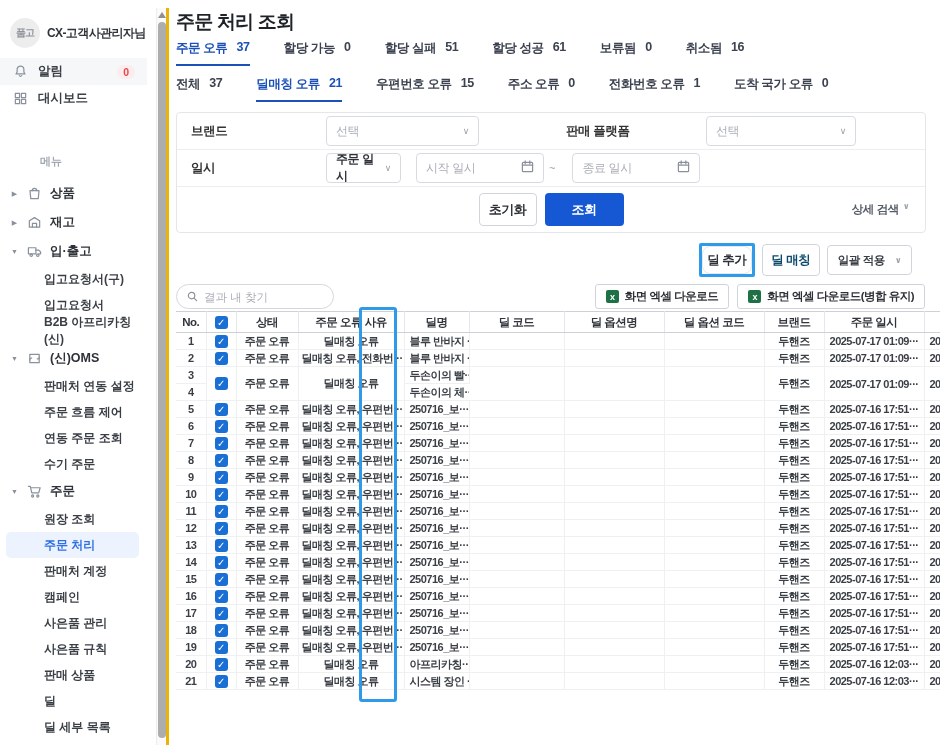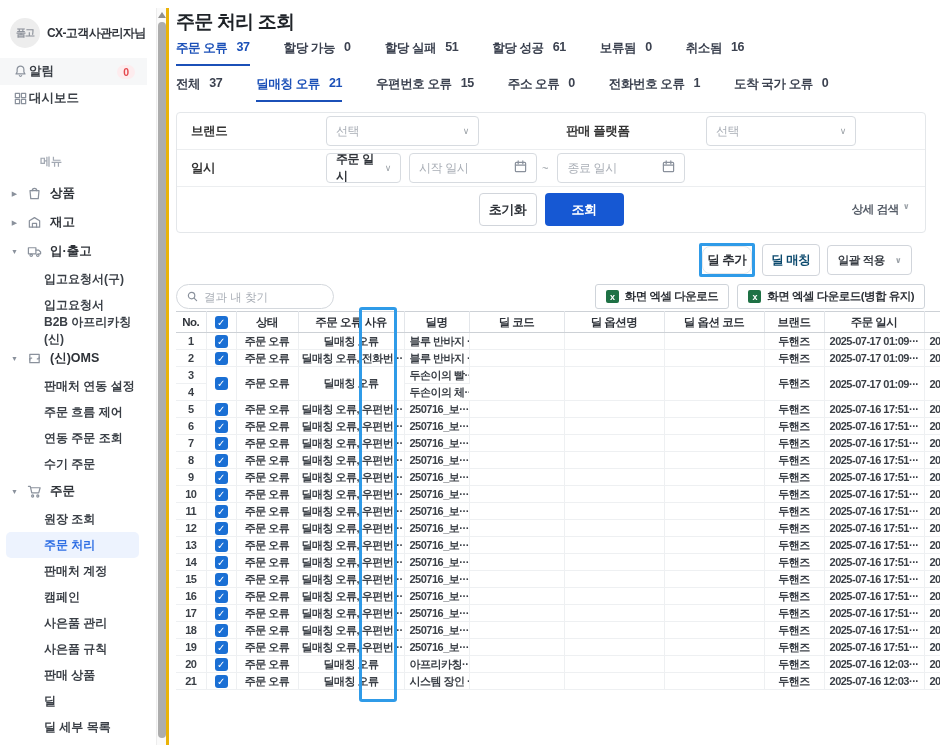--- a/index.html
+++ b/index.html
@@ -11,21 +11,21 @@
 
   
   .sidebar{position:absolute;left:0;top:8px;width:169px;height:745px;border-right:3px solid #eab308;background:#fff}
   .sb-scroll{position:absolute;top:0;right:0;width:10px;height:745px;background:#fafafa;border-left:1px solid #ededed}
   .sb-arrow{width:0;height:0;border-left:4px solid transparent;border-right:4px solid transparent;border-bottom:6px solid #8f8f8f;margin:4px auto 4px}
   .sb-thumb{width:8px;margin:0 auto;height:716px;background:#adadad;border-radius:4px}
   .sb-inner{position:absolute;left:0;top:0;width:147px;height:745px;overflow:hidden}
   .sb-head{display:flex;align-items:center;gap:7px;padding:10px 8px 10px 10px;height:50px}
   .logo{width:30px;height:30px;border-radius:50%;background:#ededed;color:#8d929b;font-size:10px;font-weight:700;display:flex;align-items:center;justify-content:center;flex:none;letter-spacing:-1px}
   .sb-user{font-size:12px;font-weight:700;color:#30343b;letter-spacing:-0.6px;flex:1;white-space:nowrap}
-  .sb-item{display:flex;align-items:center;height:27px;padding:0 12px;font-size:12.5px;font-weight:700;color:#3a3f46}
+  .sb-item{display:flex;align-items:center;gap:9px;height:27px;padding:0 12px;font-size:12.5px;font-weight:700;color:#3a3f46}
   .sb-item.notif{background:#f6f7f8}
   .badge{margin-left:auto;background:#fdecee;color:var(--badge);font-size:10.5px;font-weight:700;padding:1px 6px;border-radius:9px}
   .menu-label{font-size:11px;color:#a3a9b3;margin:42px 0 10px 40px;font-weight:600}
   .m-parent{display:flex;align-items:center;height:29px;padding:0 10px;gap:7px;font-size:12.5px;font-weight:700;color:#2e3238}
   .m-arrow{font-size:7px;color:#8a919c;width:9px;text-align:center}
   .m-icon{width:17px;height:17px;display:flex;align-items:center;justify-content:center}
   .m-icon svg{display:block;stroke:#868d98;fill:none;stroke-width:1.3}
   .m-child{height:26px;display:flex;align-items:center;padding-left:44px;font-size:12px;font-weight:600;color:#3a3f46}
   .m-child.sel{background:#edf3fe;color:var(--sel);font-weight:700;border-radius:5px;margin:0 8px 0 6px;padding-left:38px}
 
@@ -37,21 +37,21 @@
   .tab{font-size:12.5px;font-weight:700;color:#3c4250;padding-bottom:7px;display:flex;gap:9px;letter-spacing:-0.4px}
   .tab.active{color:var(--tabactive);border-bottom:2.5px solid var(--tabactive)}
 
   .filter{position:absolute;left:18px;top:112px;width:750px;border:1px solid #e4e7ea;border-radius:4px;background:#fff}
   .f-row{display:flex;align-items:center;height:37px;border-bottom:1px solid #eceef0;padding:0 14px}
   .f-label{width:135px;font-size:12.5px;font-weight:700;color:#333;letter-spacing:-0.4px}
   .f-label.second{width:140px;margin-left:87px}
   .field{height:30px;border:1px solid #d7dbe0;border-radius:4px;display:flex;align-items:center;padding:0 9px;font-size:12px;background:#fff;letter-spacing:-0.4px}
   .field .ph{color:#a9aeb6}.field .val{color:#2e3238;font-weight:600}
   .chev{margin-left:auto;color:#9aa0a6;font-size:9px;padding-left:8px}
-  .w-sel{width:153px}.w-sel2{width:150px}.w-type{width:75px}.w-date{width:128px;margin-left:8px}
+  .w-sel{width:153px}.w-sel2{width:150px}.w-type{width:75px}.w-date{width:128px;margin-left:15px}
   .tilde{margin:0 5px;color:#9aa0a6;font-size:11px}
   .cal{margin-left:auto}
   .f-btns{height:45px;display:flex;align-items:center;justify-content:center;gap:8px;position:relative}
   .btn-reset{width:58px;height:33px;border:1px solid #d1d5db;background:#fff;border-radius:4px;font-weight:700;font-size:13px;color:#2e3238;letter-spacing:-0.5px}
   .btn-search{width:79px;height:33px;background:var(--primary);color:#fff;border:none;border-radius:4px;font-weight:700;font-size:13px;letter-spacing:-0.5px}
   .adv{position:absolute;right:16px;font-size:11.5px;color:#565d68;font-weight:600;display:flex;align-items:flex-start;gap:4px;letter-spacing:-0.4px}
 
   .action-row{position:absolute;top:243px;left:18px;width:736px;display:flex;justify-content:flex-end;align-items:center;gap:7px}
   .ann-wrap{border:3px solid var(--ann);border-radius:2px;background:#fff;padding:0}
   .btn-add{width:50px;height:28px;background:#fff;border:1px solid #e4e7ea;border-radius:8px;font-weight:700;font-size:12.5px;color:#2e3238;letter-spacing:-0.5px}
@@ -265,21 +265,21 @@
       <div class="field w-date">
         <span class="ph">시작 일시</span>
         <span class="cal">
           <svg class="icon" width="13" height="13" viewBox="0 0 14 14">
               <rect x="1.5" y="2.5" width="11" height="10" rx="1"></rect>
               <path d="M4.5 1v3M9.5 1v3M1.5 5.5h11"></path>
             </svg>
         </span>
       </div>
       <span class="tilde">~</span>
-      <div class="field w-date" style="margin-left:4px">
+      <div class="field w-date" style="margin-left:12px">
         <span class="ph">종료 일시</span>
         <span class="cal">
           <svg class="icon" width="13" height="13" viewBox="0 0 14 14">
               <rect x="1.5" y="2.5" width="11" height="10" rx="1"></rect>
               <path d="M4.5 1v3M9.5 1v3M1.5 5.5h11"></path>
             </svg>
         </span>
       </div>
     </div>
     <div class="f-btns">

